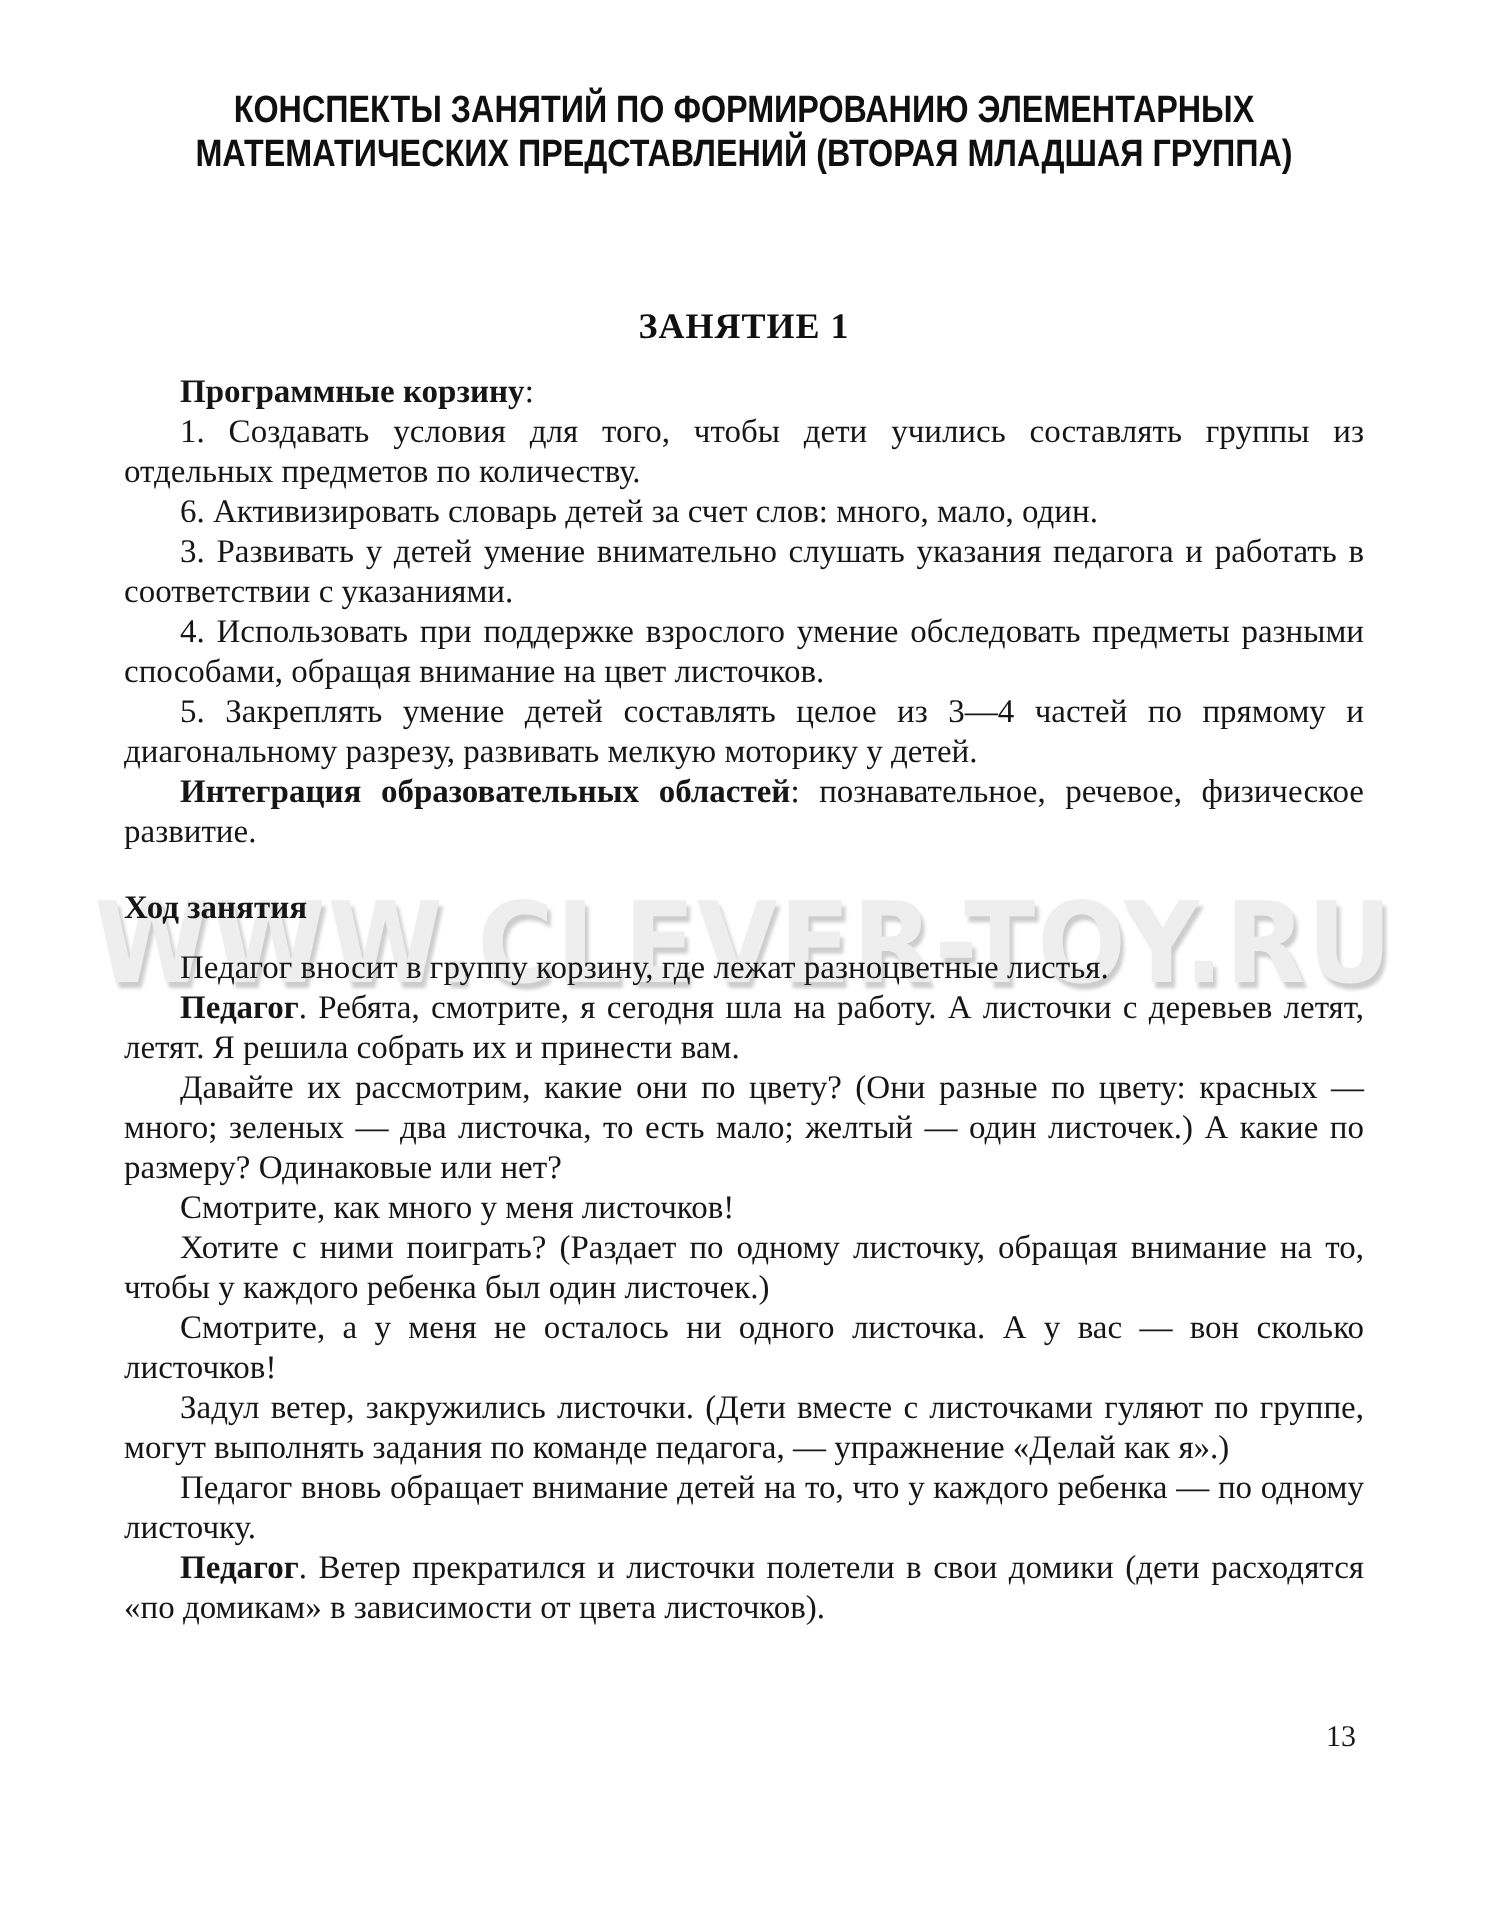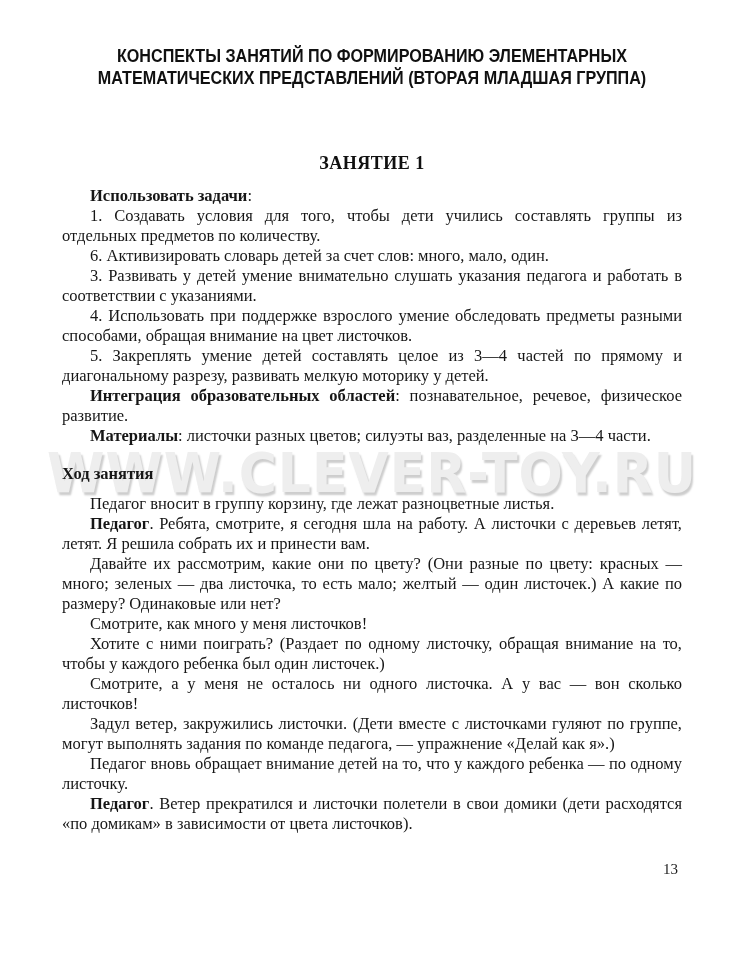--- a/index.html
+++ b/index.html
@@ -111,28 +111,27 @@
   <div class="watermark">WWW.CLEVER-TOY.RU</div>
 
   <h1 class="doc-title">
     <span class="title-line">КОНСПЕКТЫ ЗАНЯТИЙ ПО ФОРМИРОВАНИЮ ЭЛЕМЕНТАРНЫХ</span>
     <span class="title-line">МАТЕМАТИЧЕСКИХ ПРЕДСТАВЛЕНИЙ (ВТОРАЯ МЛАДШАЯ ГРУППА)</span>
   </h1>
 
   <h2 class="lesson-heading">ЗАНЯТИЕ 1</h2>
 
   <main class="body-text" id="paragraphs">
-      <p><b>Использовать задачи</b>:</p>
+      <p><b>Программные корзину</b>:</p>
       <p>1. Создавать условия для того, чтобы дети учились составлять группы из отдельных предметов по количеству.</p>
       <p>6. Активизировать словарь детей за счет слов: много, мало, один.</p>
       <p>3. Развивать у детей умение внимательно слушать указания педагога и работать в соответствии с указаниями.</p>
       <p>4. Использовать при поддержке взрослого умение обследовать предметы разными способами, обращая внимание на цвет листочков.</p>
       <p>5. Закреплять умение детей составлять целое из 3—4 частей по прямому и диагональному разрезу, развивать мелкую моторику у детей.</p>
       <p><b>Интеграция образовательных областей</b>: познавательное, речевое, физическое развитие.</p>
-      <p><b>Материалы</b>: листочки разных цветов; силуэты ваз, разделенные на 3—4 части.</p>
       <h3 class="subheading">Ход занятия</h3>
       <p class="italic">Педагог вносит в группу корзину, где лежат разноцветные листья.</p>
       <p><b>Педагог</b>. Ребята, смотрите, я сегодня шла на работу. А листочки с деревьев летят, летят. Я решила собрать их и принести вам.</p>
       <p>Давайте их рассмотрим, какие они по цвету? (Они разные по цвету: красных — много; зеленых — два листочка, то есть мало; желтый — один листочек.) А какие по размеру? Одинаковые или нет?</p>
       <p>Смотрите, как много у меня листочков!</p>
       <p>Хотите с ними поиграть? (Раздает по одному листочку, обращая внимание на то, чтобы у каждого ребенка был один листочек.)</p>
       <p>Смотрите, а у меня не осталось ни одного листочка. А у вас — вон сколько листочков!</p>
       <p>Задул ветер, закружились листочки. (Дети вместе с листочками гуляют по группе, могут выполнять задания по команде педагога, — упражнение «Делай как я».)</p>
       <p class="italic">Педагог вновь обращает внимание детей на то, что у каждого ребенка — по одному листочку.</p>
       <p><b>Педагог</b>. Ветер прекратился и листочки полетели в свои домики (дети расходятся «по домикам» в зависимости от цвета листочков).</p>

